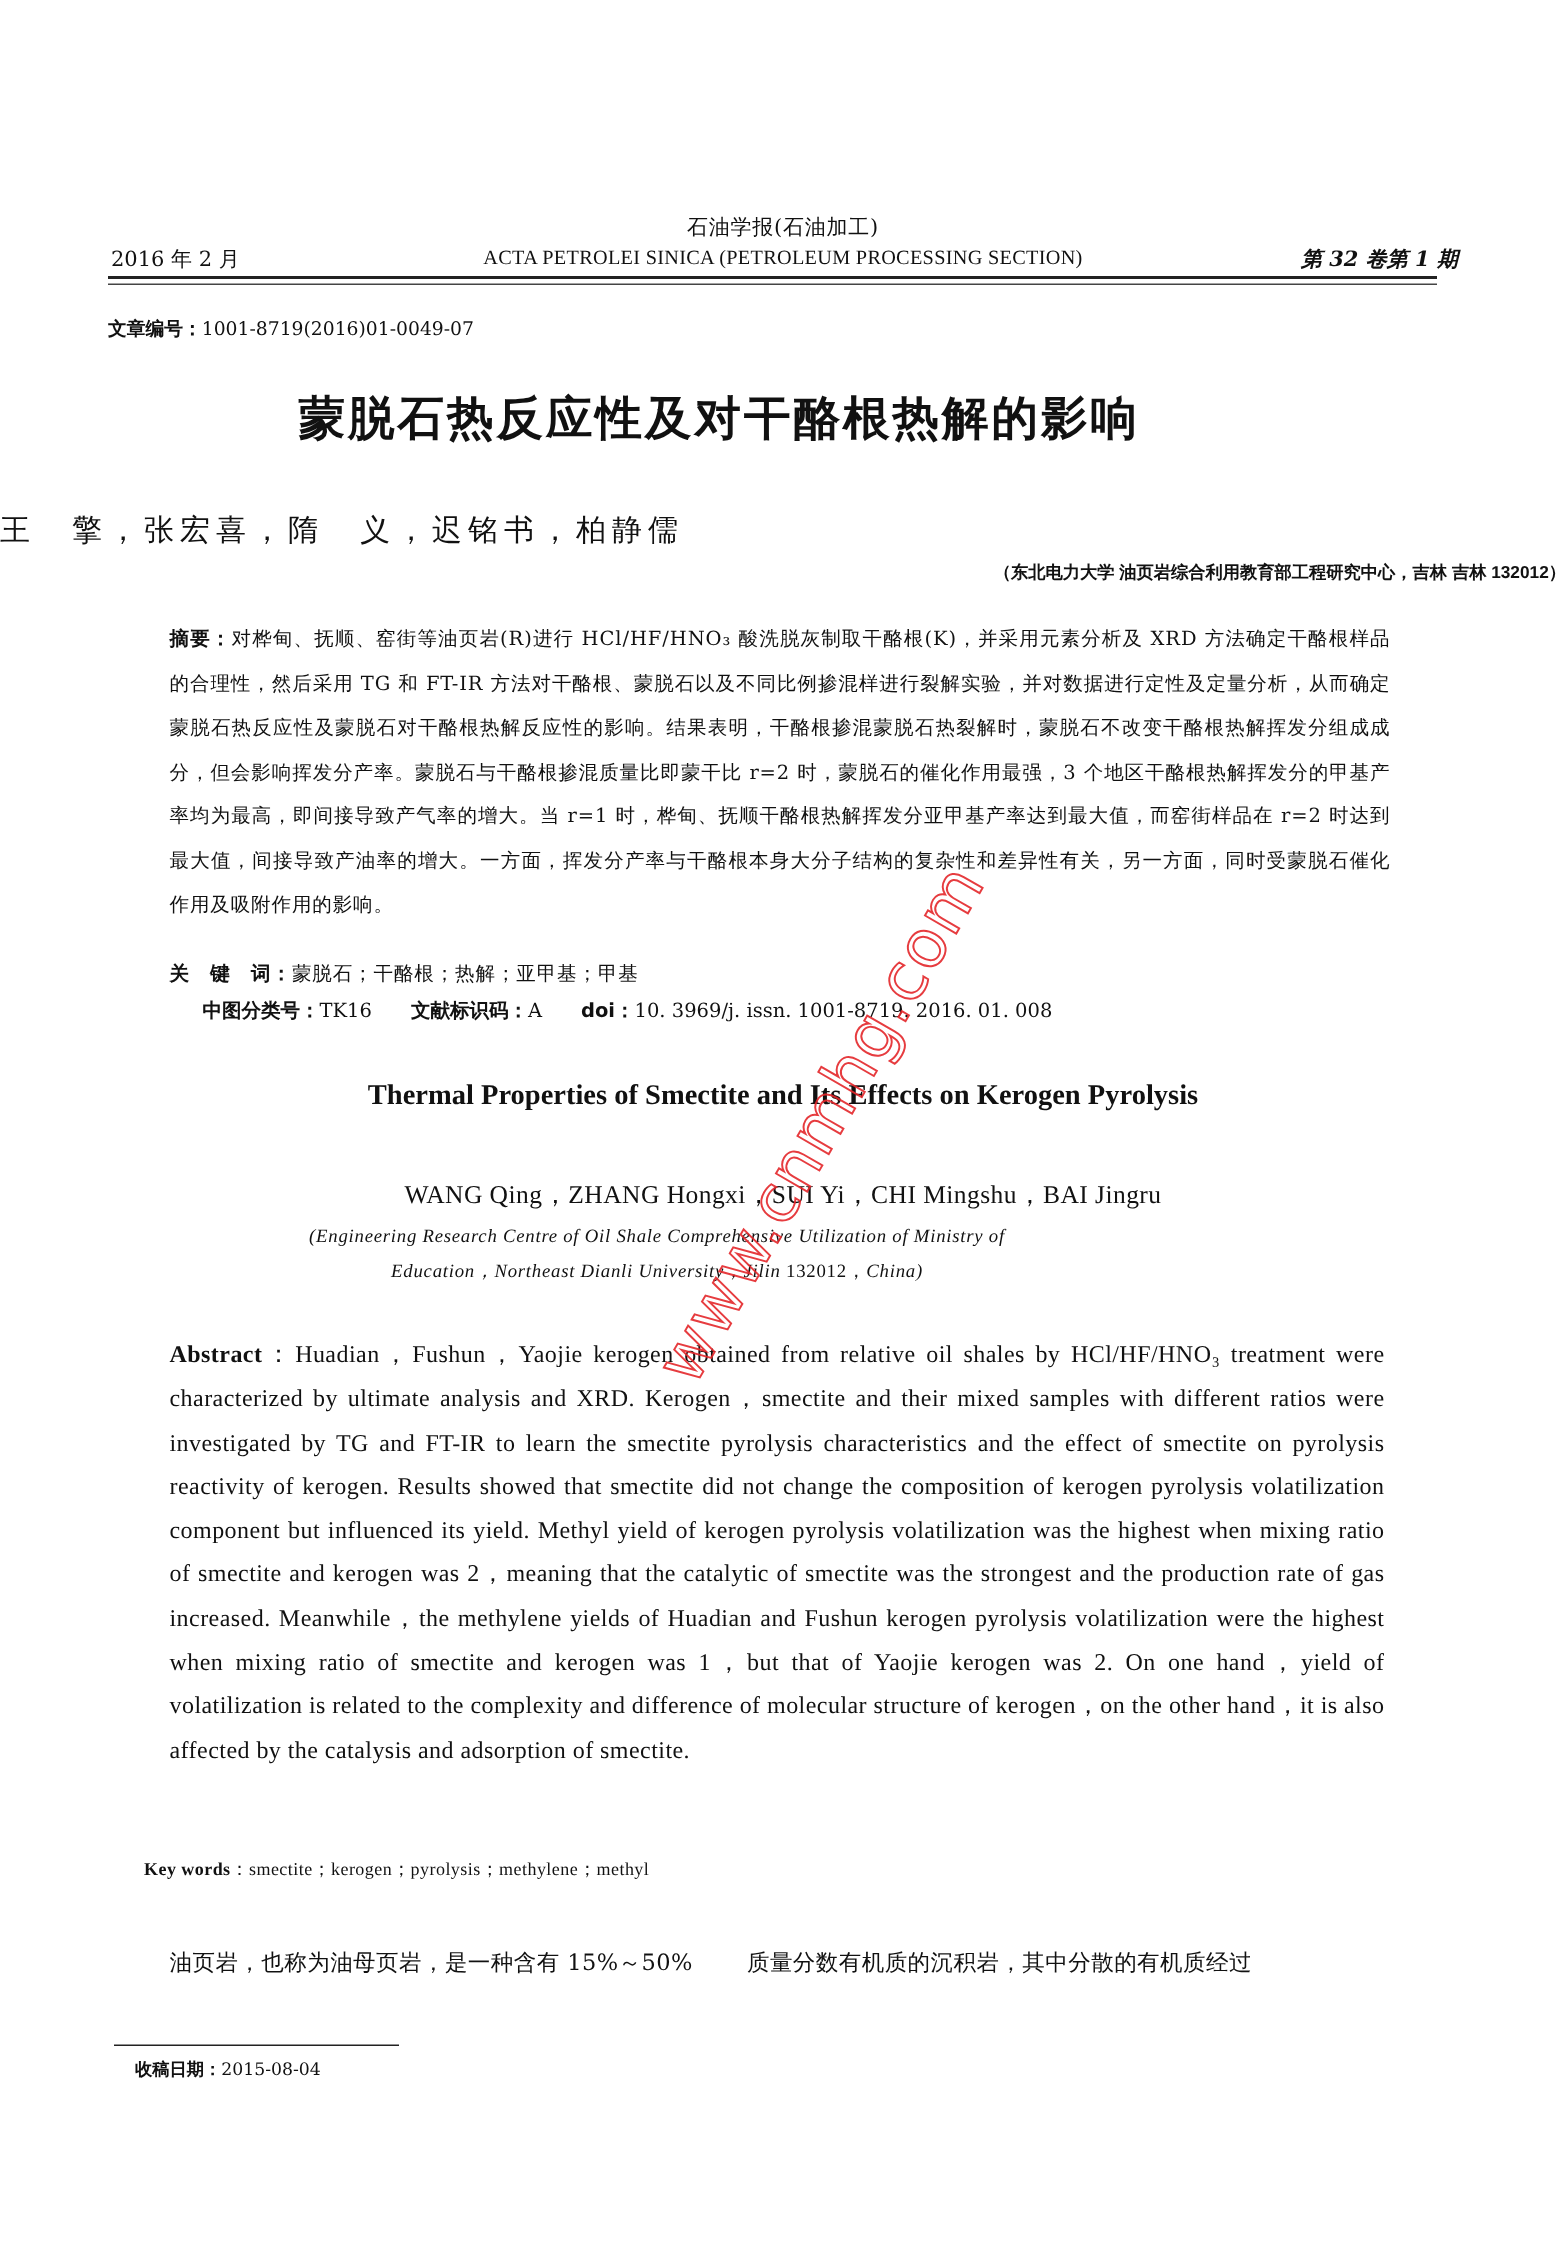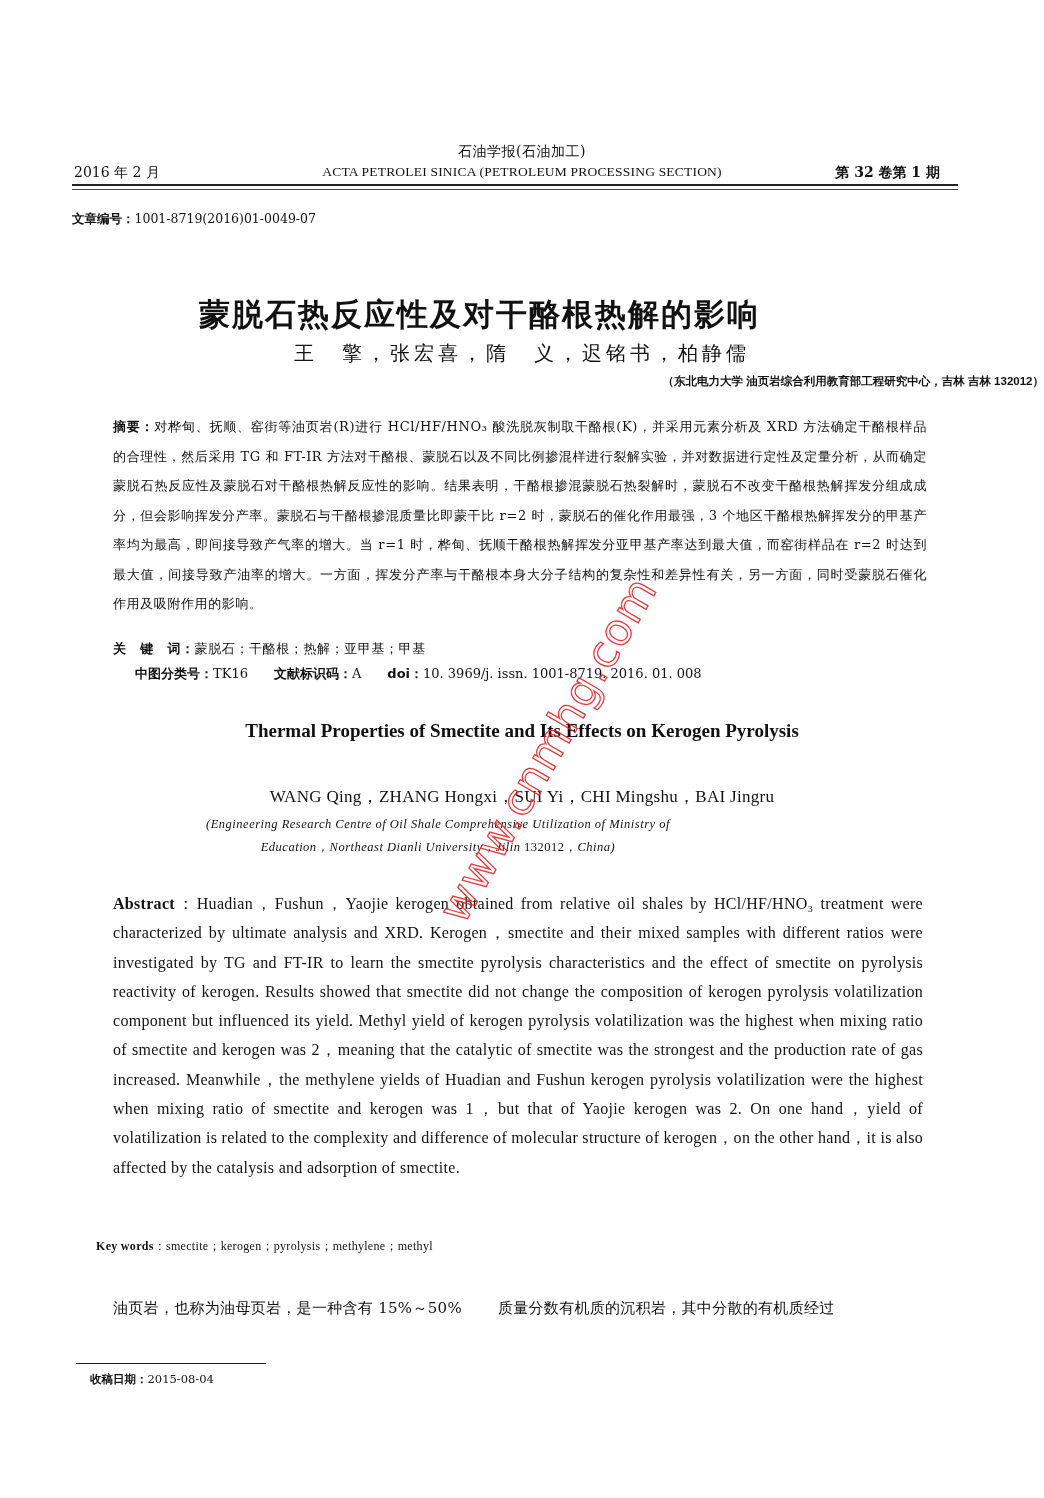--- a/index.html
+++ b/index.html
@@ -7,30 +7,30 @@
     width: 1044px; height: 1498px; position: relative; overflow: hidden;
     color: #111;
     font-family: "DejaVu Serif", "Liberation Serif", serif;
   }
   .abs { position: absolute; }
 
   
   .hdr-journal-cn { left: 0; width: 1044px; top: 143px; text-align: center; font-size: 14px; letter-spacing: 0.5px; }
   .hdr-date { left: 74px; top: 164px; font-size: 14px; }
   .hdr-journal-en { left: 0; width: 1044px; top: 164px; text-align: center; font-family: "Liberation Serif", serif; font-size: 13.5px; letter-spacing: 0.2px; }
-  .hdr-volume { right: 104px; top: 164px; font-size: 14px; font-weight: bold; }
+  .hdr-volume { right: 72px; top: 164px; font-size: 14px; font-weight: bold; font-style: italic; }
   .hdr-rule-thick { left: 72px; right: 86px; top: 184px; height: 0; border-top: 2.5px solid #222; }
   .hdr-rule-thin { left: 72px; right: 86px; top: 189px; height: 0; border-top: 1px solid #444; }
 
   .article-id { left: 72px; top: 211px; font-size: 12.5px; }
   .article-id b { font-family: "DejaVu Sans", sans-serif; font-weight: bold; }
 
   
-  .title-cn { left: 0; width: 959px; top: 258px; text-align: center; font-family: "DejaVu Sans", sans-serif; font-weight: bold; font-size: 31px; letter-spacing: 2px; margin-top: 36px; }
-  .authors-cn { left: 0; width: 1044px; top: 340px; text-align: center; font-size: 20px; letter-spacing: 4px; }
+  .title-cn { left: 0; width: 959px; top: 258px; text-align: center; font-family: "DejaVu Sans", sans-serif; font-weight: bold; font-size: 31px; letter-spacing: 2px; }
+  .authors-cn { left: 0; width: 1044px; top: 340px; text-align: left; font-size: 20px; letter-spacing: 4px; }
   .affil-cn { left: 0; width: 1044px; top: 374px; text-align: right; font-family: Liberation Sans, sans-serif; font-size: 11.5px; font-weight: bold; }
 
   
   .abs-cn { left: 113px; width: 814px; top: 412px; font-size: 13px; line-height: 29.5px; text-align: justify; text-align-last: left; letter-spacing: 0.6px; }
   .abs-cn b, .kw-cn b, .meta-cn b { font-family: "DejaVu Sans", sans-serif; font-weight: bold; }
   .kw-cn { left: 113px; top: 640px; font-size: 13px; letter-spacing: 0.6px; }
   .meta-cn { left: 113px; top: 665px; font-size: 13px; white-space: nowrap; margin-left: 22px; }
   .meta-cn .gap { display: inline-block; width: 26px; }
 
   

